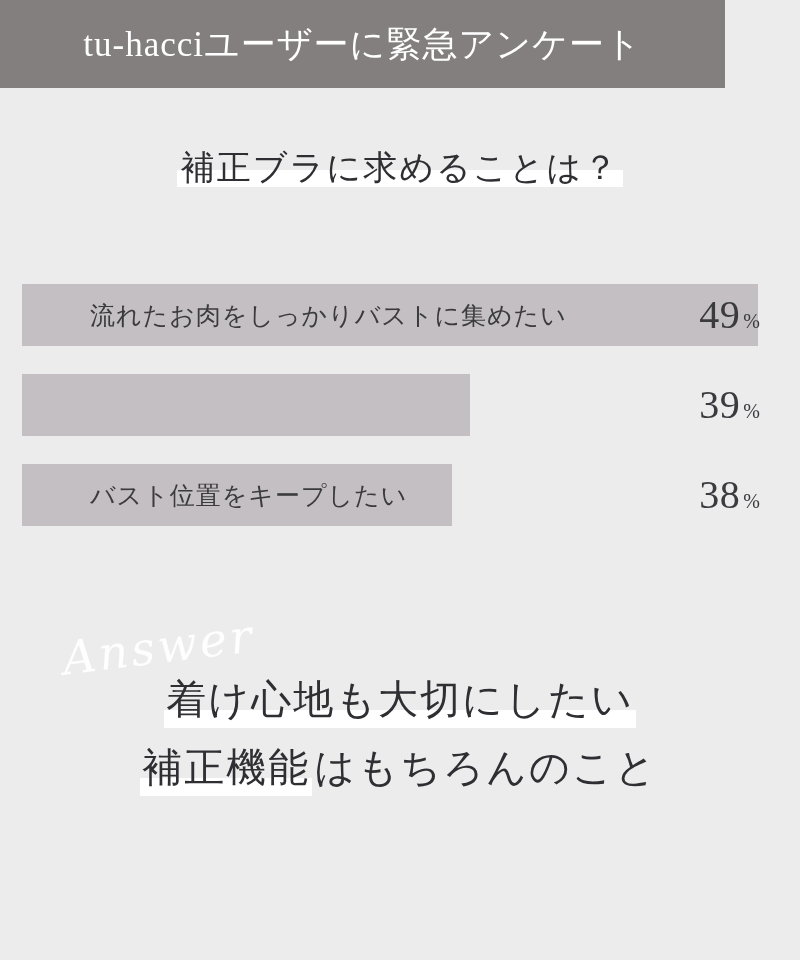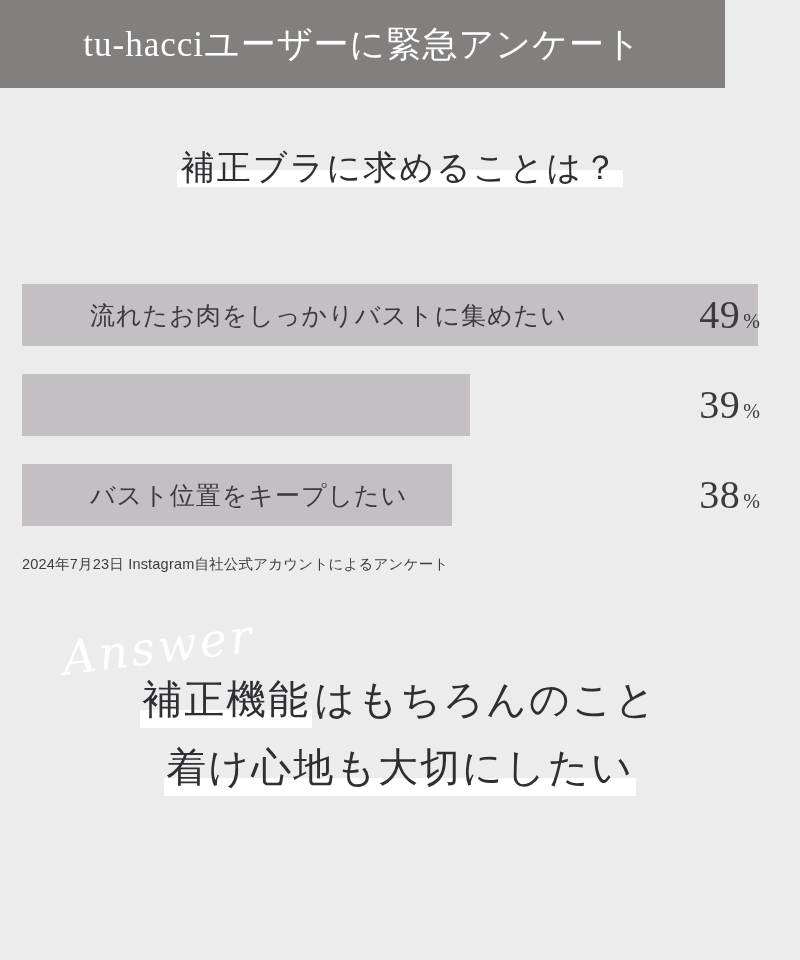--- a/index.html
+++ b/index.html
@@ -223,33 +223,32 @@
     <div class="label">バスト位置をキープしたい</div>
     <div class="value">
       <span class="num">38</span>
       <span class="pct">%</span>
     </div>
   </div>
 
 </div>
 
 <div class="footnote">
-  <div>2024年7月23日 Instagram自社公式アカウントによるアンケート</div>
 </div>
 
 <div class="answer-script">Answer</div>
 
 <div class="conclusion">
+  <div class="cline">
+    <span class="cseg">
+      <span class="hl"></span>
+      <span class="txt">着け心地も大切にしたい</span>
+    </span>
+  </div>
   <div class="cline">
     <span class="cseg">
       <span class="hl"></span>
       <span class="txt">補正機能</span>
     </span><span class="cseg">
       <span class="txt">はもちろんのこと</span>
     </span>
   </div>
-  <div class="cline">
-    <span class="cseg">
-      <span class="hl"></span>
-      <span class="txt">着け心地も大切にしたい</span>
-    </span>
-  </div>
 </div>
 
 </body></html>

